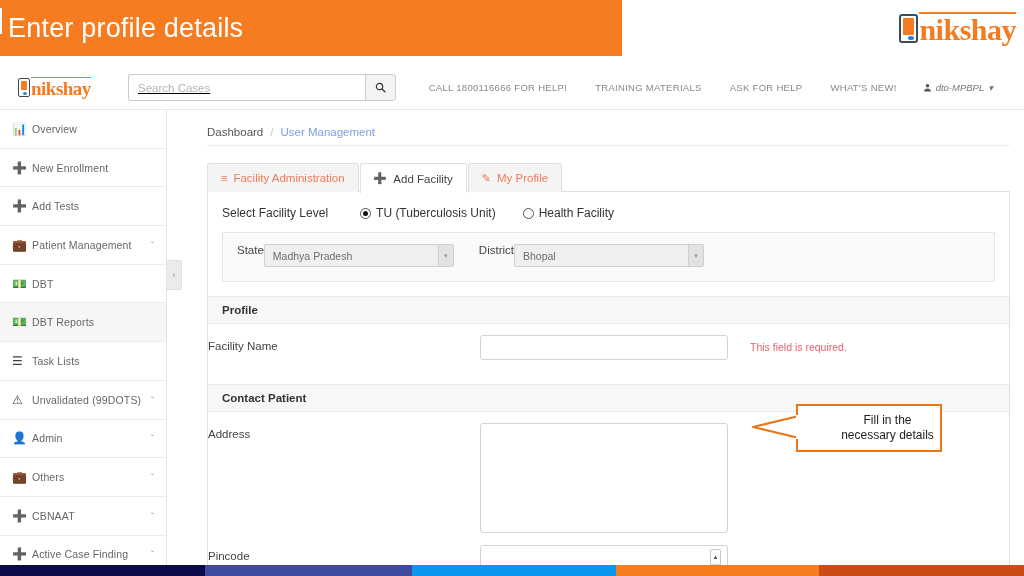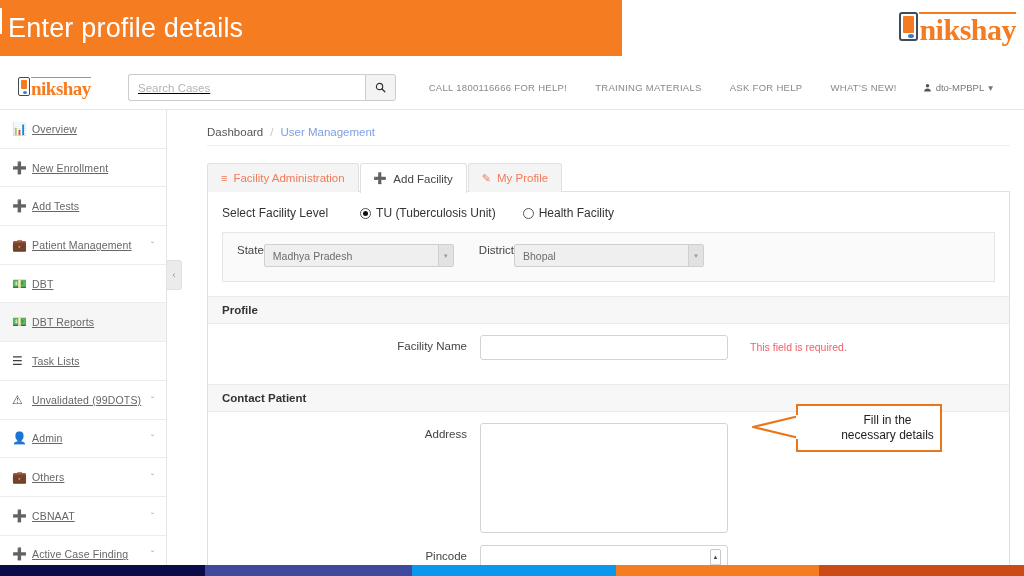--- a/index.html
+++ b/index.html
@@ -28,21 +28,21 @@
     white-space: nowrap;
   }
 
   
   .slide-logo {
     position: absolute; right: 8px; top: 6px;
     width: 136px; height: 44px;
     display: flex; align-items: center; justify-content: flex-end;
   }
 
-  .nik-wrap { display: flex; align-items: flex-start; }
+  .nik-wrap { display: flex; align-items: center; }
   .nik-phone {
     width: 19px; height: 29px; border: 2px solid #3f4b57; border-radius: 3px;
     background: #fff; position: relative; margin-right: 1px; flex: none;
   }
   .nik-phone::before {
     content: ""; position: absolute; left: 2px; top: 2px; right: 2px; bottom: 6px;
     background: #F47B20; border-radius: 1px;
   }
   .nik-phone::after {
     content: ""; position: absolute; left: 7px; bottom: 1px; width: 6px; height: 4px;
@@ -96,40 +96,40 @@
   }
   .nav-right {
     margin-left: auto; display: flex; align-items: center; gap: 0; padding-right: 31px;
   }
   .nav-link {
     font-size: 9.5px; color: #888; letter-spacing: .3px;
     padding: 0 14px; text-decoration: none; white-space: nowrap; cursor: pointer;
   }
   .nav-user {
     font-size: 9.5px; color: #777; display: flex; align-items: center; gap: 4px;
-    padding-left: 12px; cursor: pointer; white-space: nowrap;
+    padding-left: 12px; cursor: pointer; white-space: nowrap; font-style: italic;
   }
 
   
   .sidebar {
     position: absolute; left: 0; top: 54px; width: 167px; height: 466px;
     background: #ffffff; border-right: 1px solid #e4e4e4;
   }
   .side-item {
     height: 38.7px; display: flex; align-items: center;
     border-bottom: 1px solid #ececec;
     padding-left: 12px; cursor: pointer; position: relative;
   }
   .side-item.active { background: #f6f6f6; }
   .side-ico {
     width: 20px; color: #3f3f3f; font-size: 12px;
     display: flex; align-items: center; justify-content: flex-start; flex: none;
   }
   .side-label {
-    font-size: 10.5px; color: #666; letter-spacing: .15px; white-space: nowrap; text-decoration: underline;
+    font-size: 10.5px; color: #666; letter-spacing: .15px; white-space: nowrap;
   }
   .side-caret {
     position: absolute; right: 12px; font-size: 9px; color: #999;
   }
   .side-toggle {
     position: absolute; left: 167px; top: 204px;
     width: 15px; height: 30px; background: #ebebeb;
     border: 1px solid #e0e0e0; border-left: none;
     border-radius: 0 3px 3px 0;
     display: flex; align-items: center; justify-content: center;
@@ -211,21 +211,21 @@
   }
 
   .sec-head {
     margin-top: 14px; height: 28px; background: #f7f7f7;
     border-top: 1px solid #eaeaea; border-bottom: 1px solid #eaeaea;
     display: flex; align-items: center; padding-left: 14px;
     font-size: 11.5px; font-weight: bold; color: #333;
   }
   .form-row { display: flex; align-items: flex-start; padding: 11px 0 10px 0; }
   .form-lbl {
-    width: 272px; text-align: right; padding-right: 13px;
+    width: 272px; padding-right: 13px;
     font-size: 11.5px; color: #444; padding-top: 5px;
   }
   .text-input {
     width: 248px; height: 25px; border: 1px solid #d3d3d3; border-radius: 3px;
     background: #fff; font-size: 11.5px; padding: 0 8px; outline: none;
     font-family: "Liberation Sans", sans-serif; color: #444;
   }
   .err-msg { font-size: 10.5px; color: #F0606A; padding-left: 22px; padding-top: 6px; }
   .textarea {
     width: 248px; height: 110px; border: 1px solid #d3d3d3; border-radius: 3px;

